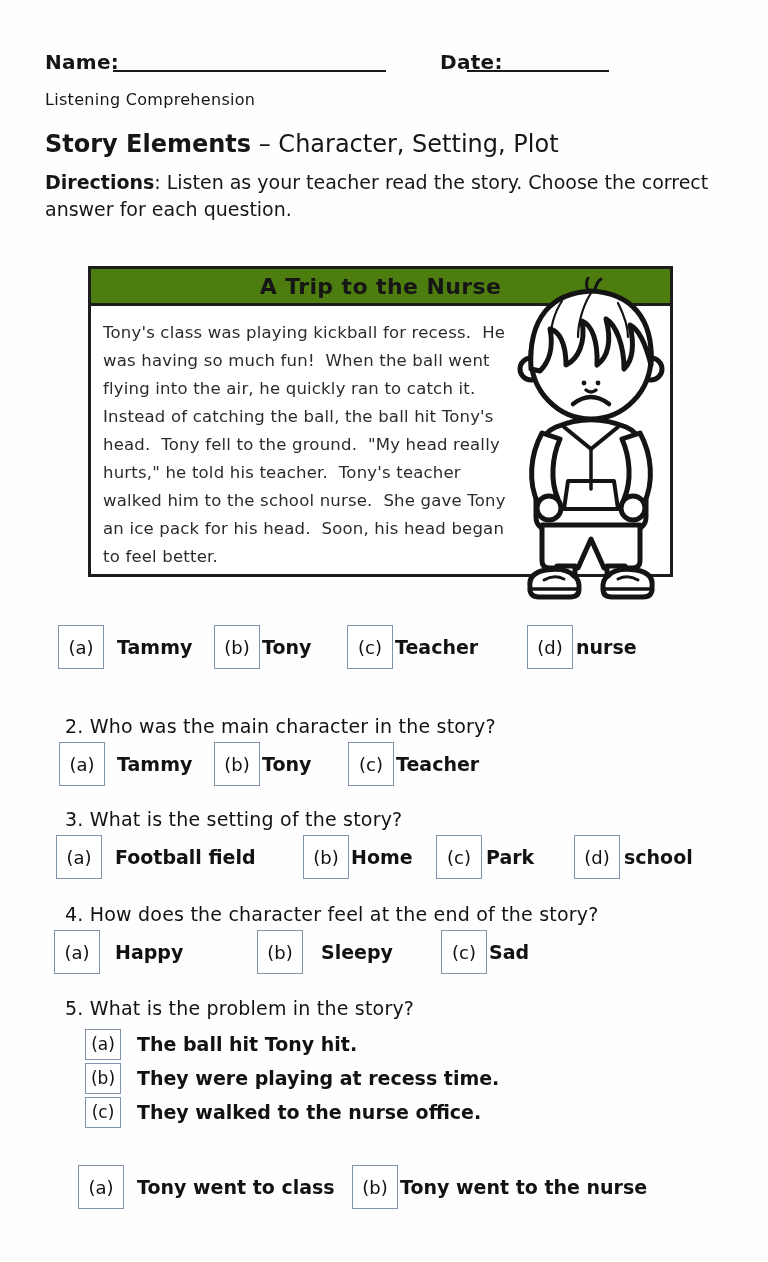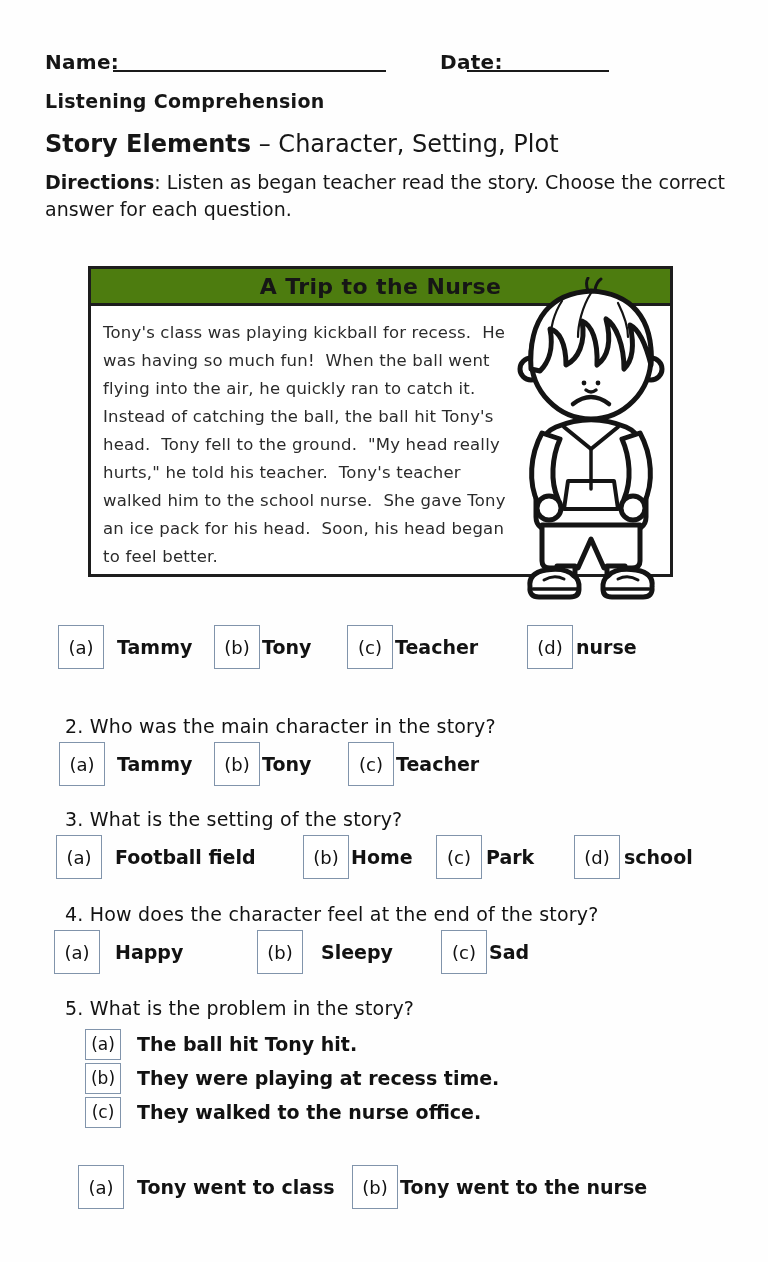--- a/index.html
+++ b/index.html
@@ -11,21 +11,21 @@
   .page {
     position:relative; width:768px; height:1262px;
     background:#fefefe; overflow:hidden;
   }
   .abs { position:absolute; }
   .bold { font-weight:bold; }
 
   
   .hdr-label { font-size:20px; font-weight:bold; letter-spacing:.3px; }
   .fill-line { position:absolute; height:4px; border-bottom:2.6px solid #1a1a1a; }
-  .course-title { position:absolute; left:45px; top:90px; font-size:19px; font-weight:bold; letter-spacing:.3px; }
+  .course-title { position:absolute; left:45px; top:90px; font-size:16px; font-weight:normal; letter-spacing:.3px; }
   .topic { position:absolute; left:45px; top:130px; font-size:24px; }
   .directions { position:absolute; left:45px; top:169px; width:692px; font-size:19px; line-height:27px; }
 
   
   .story-box {
     position:absolute; left:88px; top:266px; width:585px; height:311px;
     border:3px solid #1d1d1d; background:#ffffff;
   }
   .story-title-bar {
     height:37px; background:#4d7c0f; border-bottom:3px solid #1d1d1d;
@@ -61,21 +61,21 @@
 
   <span class="abs hdr-label" style="left:45px; top:50px;">Name:</span>
   <span class="fill-line" style="left:113px; top:68px; width:273px;"></span>
   <span class="abs hdr-label" style="left:412px; top:50px;margin-left:28px;">Date:</span>
   <span class="fill-line" style="left:467px; top:68px; width:142px;"></span>
 
   <div class="course-title">Listening Comprehension</div>
 
   <div class="topic"><span class="bold">Story Elements</span><span> – Character, Setting, Plot</span></div>
 
-  <div class="directions"><span class="bold">Directions</span><span>: Listen as began teacher read the story. Choose the correct answer for each question.</span></div>
+  <div class="directions"><span class="bold">Directions</span><span>: Listen as your teacher read the story. Choose the correct answer for each question.</span></div>
 
   <div class="story-box">
     <div class="story-title-bar">
       <span class="story-title">A Trip to the Nurse</span>
     </div>
     <p class="story-text">Tony's class was playing kickball for recess.  He was having so much fun!  When the ball went flying into the air, he quickly ran to catch it.  Instead of catching the ball, the ball hit Tony's head.  Tony fell to the ground.  "My head really hurts," he told his teacher.  Tony's teacher walked him to the school nurse.  She gave Tony an ice pack for his head.  Soon, his head began to feel better.</p>
   </div>
 
   <svg class="boy" viewBox="0 0 178 328">
     <g fill="#ffffff" stroke="#141414" stroke-width="5" stroke-linecap="round" stroke-linejoin="round">

